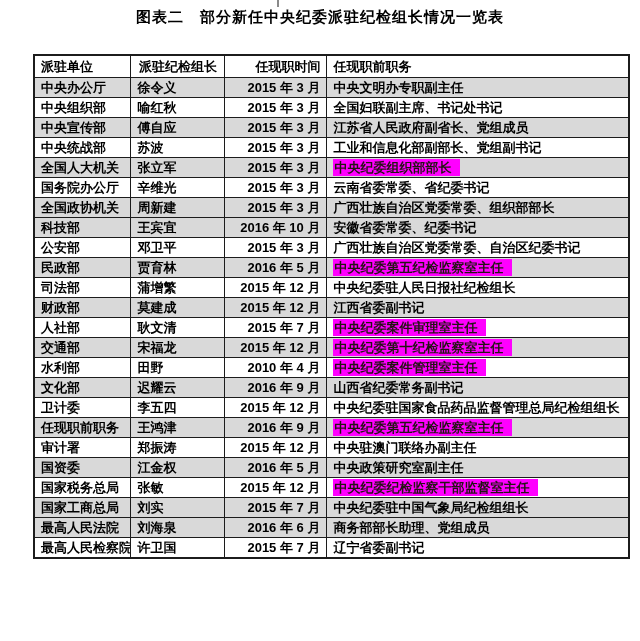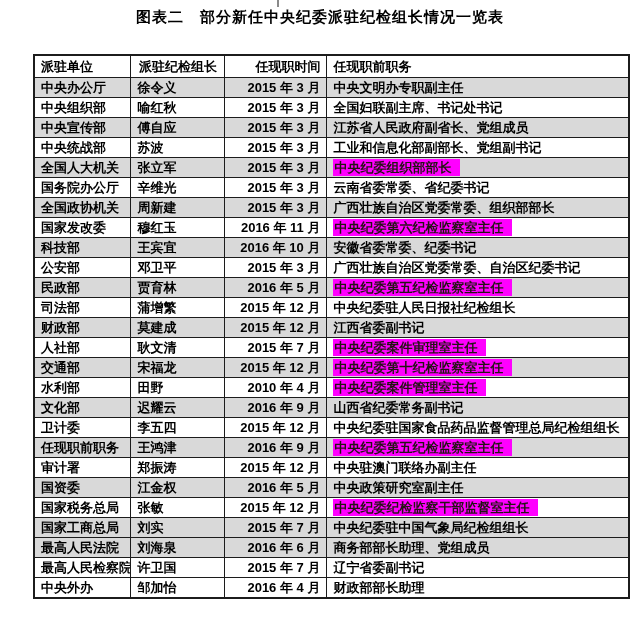--- a/index.html
+++ b/index.html
@@ -130,26 +130,20 @@
     <td class="c-name">辛维光</td>
     <td class="c-date">2015 年 3 月</td>
     <td class="c-prev"><span class="prev-text">云南省委常委、省纪委书记</span></td>
   </tr>
         <tr class="shade">
     <td class="c-unit">全国政协机关</td>
     <td class="c-name">周新建</td>
     <td class="c-date">2015 年 3 月</td>
     <td class="c-prev"><span class="prev-text">广西壮族自治区党委常委、组织部部长</span></td>
   </tr>
-        <tr>
-    <td class="c-unit">国家发改委</td>
-    <td class="c-name">穆红玉</td>
-    <td class="c-date">2016 年 11 月</td>
-    <td class="c-prev"><span class="prev-text hl">中央纪委第六纪检监察室主任</span></td>
-  </tr>
         <tr class="shade">
     <td class="c-unit">科技部</td>
     <td class="c-name">王宾宜</td>
     <td class="c-date">2016 年 10 月</td>
     <td class="c-prev"><span class="prev-text">安徽省委常委、纪委书记</span></td>
   </tr>
         <tr>
     <td class="c-unit">公安部</td>
     <td class="c-name">邓卫平</td>
     <td class="c-date">2015 年 3 月</td>
@@ -238,21 +232,15 @@
     <td class="c-name">刘海泉</td>
     <td class="c-date">2016 年 6 月</td>
     <td class="c-prev"><span class="prev-text">商务部部长助理、党组成员</span></td>
   </tr>
         <tr>
     <td class="c-unit">最高人民检察院</td>
     <td class="c-name">许卫国</td>
     <td class="c-date">2015 年 7 月</td>
     <td class="c-prev"><span class="prev-text">辽宁省委副书记</span></td>
   </tr>
-        <tr>
-    <td class="c-unit">中央外办</td>
-    <td class="c-name">邹加怡</td>
-    <td class="c-date">2016 年 4 月</td>
-    <td class="c-prev"><span class="prev-text">财政部部长助理</span></td>
-  </tr>
       </tbody>
   </table>
 </div>
 
 </body></html>

